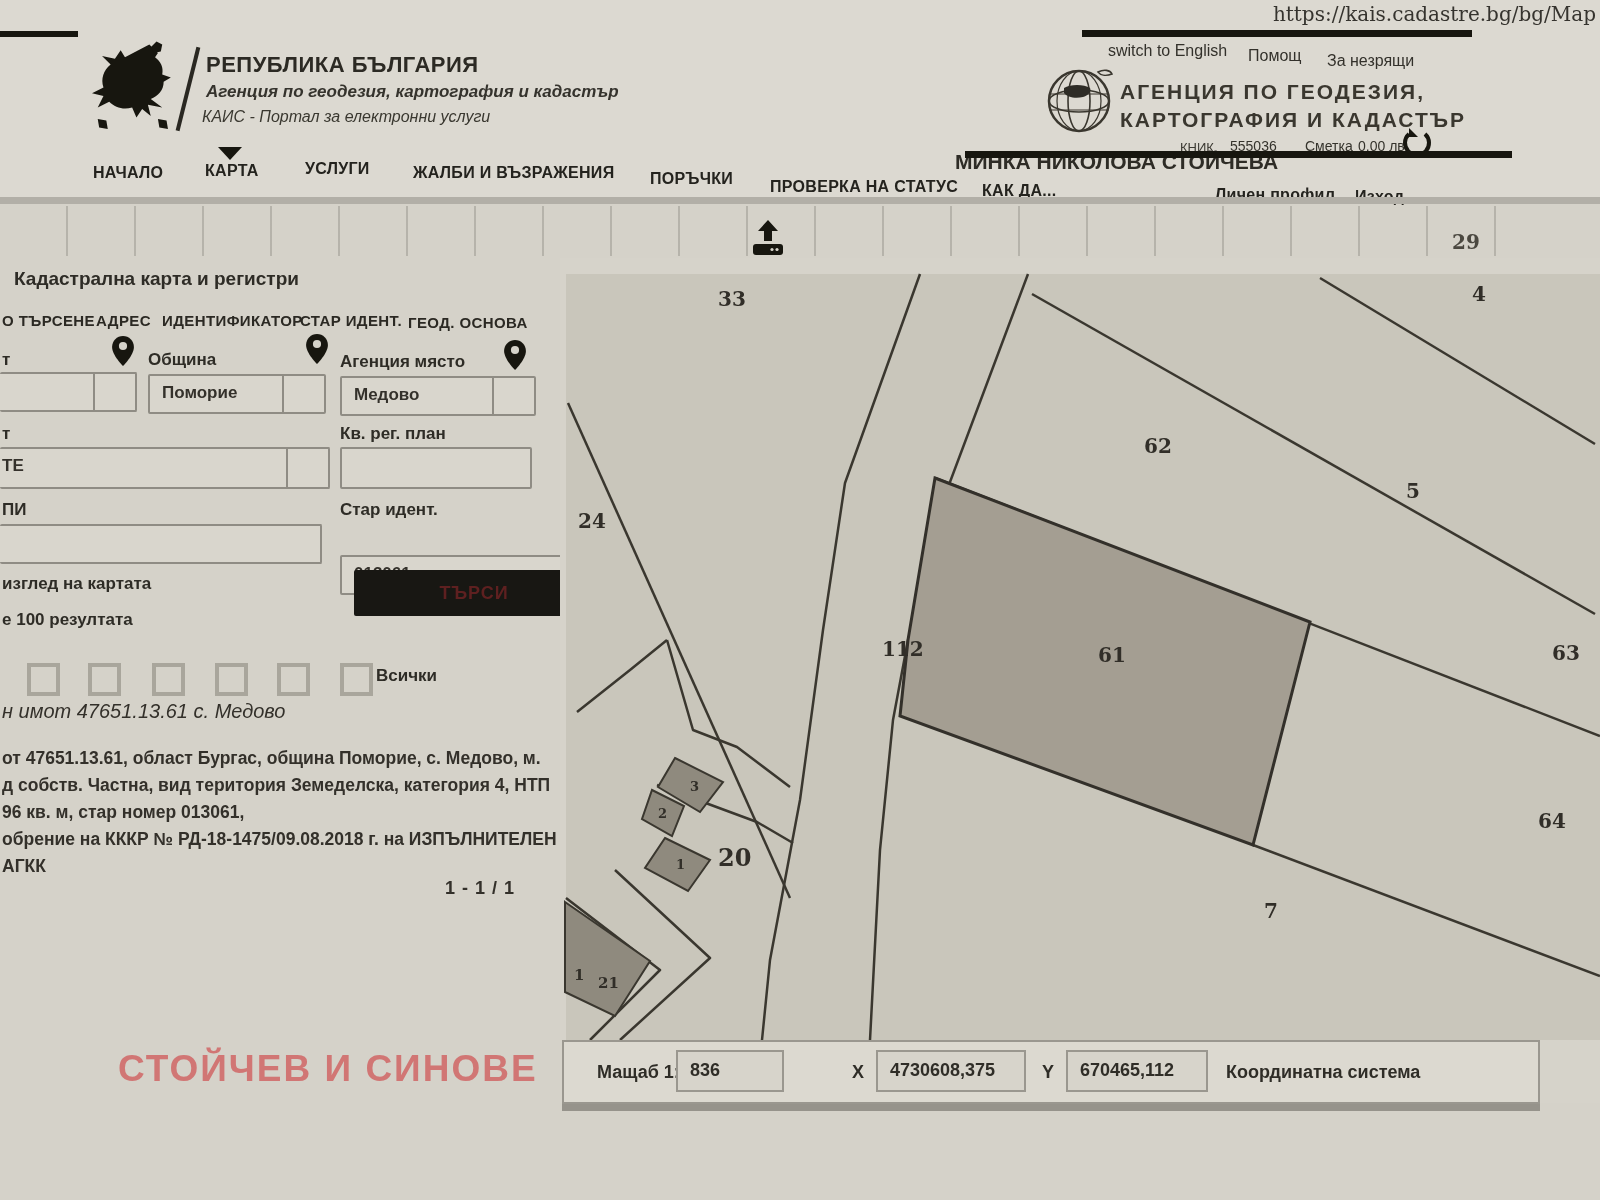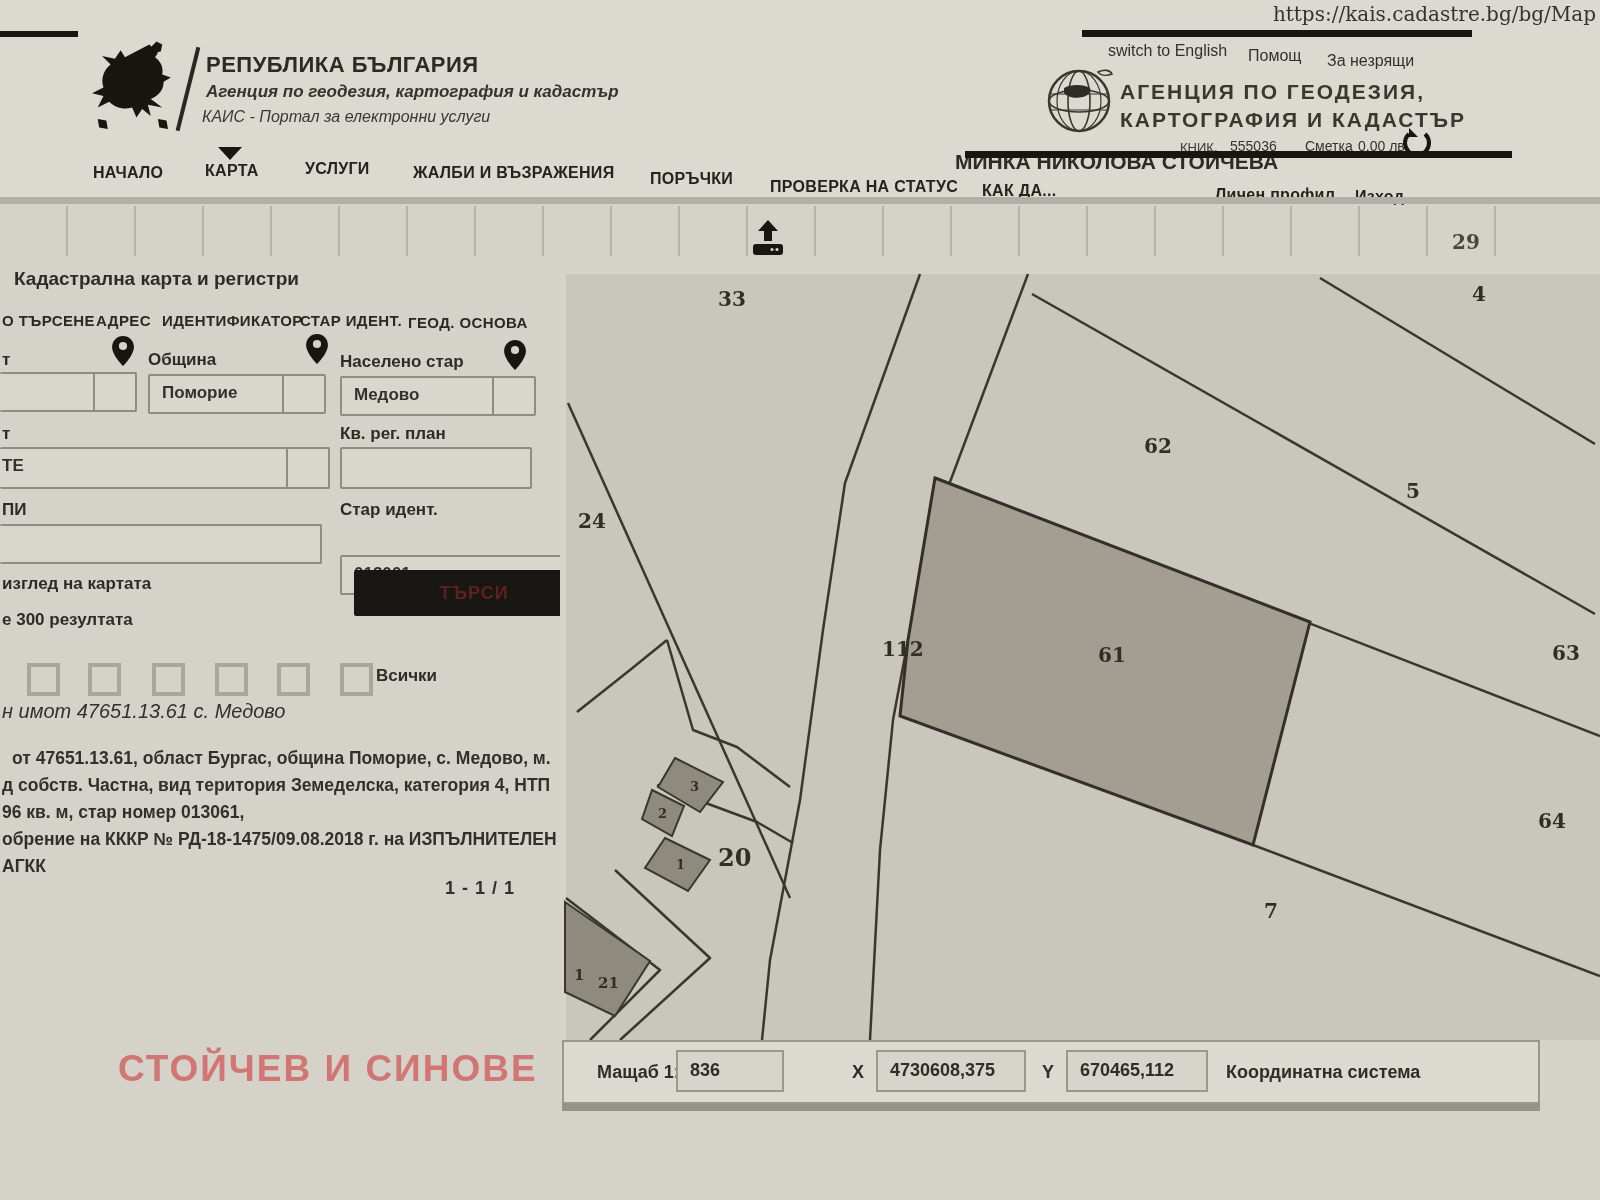--- a/index.html
+++ b/index.html
@@ -137,21 +137,21 @@
       <circle cx="12" cy="11" r="4.5" fill="#d5d2c9"></circle>
     </svg>
 </div>
 <div class="abs flabel" style="left:148px;top:350px;">Община</div>
 <div class="abs" style="left:306px;top:334px;cursor:pointer;">
   <svg width="22" height="30" viewBox="0 0 24 33">
       <path fill="#17160f" d="M12 0C5.4 0 0 5.4 0 12c0 9 12 21 12 21s12-12 12-21C24 5.4 18.6 0 12 0z"></path>
       <circle cx="12" cy="11" r="4.5" fill="#d5d2c9"></circle>
     </svg>
 </div>
-<div class="abs flabel" style="left:340px;top:352px;">Населено стар</div>
+<div class="abs flabel" style="left:340px;top:352px;">Агенция място</div>
 <div class="abs" style="left:504px;top:340px;cursor:pointer;">
   <svg width="22" height="30" viewBox="0 0 24 33">
       <path fill="#17160f" d="M12 0C5.4 0 0 5.4 0 12c0 9 12 21 12 21s12-12 12-21C24 5.4 18.6 0 12 0z"></path>
       <circle cx="12" cy="11" r="4.5" fill="#d5d2c9"></circle>
     </svg>
 </div>
 
 <div class="ibox" style="left:0;top:372px;width:137px;height:40px;border-left:none;">
     <span class="idiv"></span>
   </div>
@@ -176,32 +176,32 @@
 <div class="abs flabel" style="left:340px;top:500px;">Стар идент.</div>
 <div class="ibox" style="left:0;top:524px;width:322px;height:40px;border-left:none;"></div>
 <div class="ibox" style="left:340px;top:524px;width:226px;height:40px;margin-top:31px;">
   <span class="ival">013061</span>
 </div>
 
 <div class="abs flabel" style="left:2px;top:574px;">изглед на картата</div>
 <div class="searchbtn" style="left:354px;top:570px;width:200px;height:46px;padding-left:20px;">
   <span>ТЪРСИ</span>
 </div>
-<div class="abs flabel" style="left:2px;top:610px;">е 300 резултата</div>
+<div class="abs flabel" style="left:2px;top:610px;">е 100 резултата</div>
 
 <div class="cb" style="left:27px;top:663px;"></div>
 <div class="cb" style="left:88px;top:663px;"></div>
 <div class="cb" style="left:152px;top:663px;"></div>
 <div class="cb" style="left:215px;top:663px;"></div>
 <div class="cb" style="left:277px;top:663px;"></div>
 <div class="cb" style="left:340px;top:663px;"></div>
 <div class="abs flabel" style="left:376px;top:666px;">Всички</div>
 
 <div class="abs restitle" style="left:2px;top:700px;">н имот 47651.13.61 с. Медово</div>
-<div class="abs resline" style="left:2px;top:748px;margin-left:10px;">от 47651.13.61, област Бургас, община Поморие, с. Медово, м.</div>
+<div class="abs resline" style="left:2px;top:748px;">от 47651.13.61, област Бургас, община Поморие, с. Медово, м.</div>
 <div class="abs resline" style="left:2px;top:775px;">д собств. Частна, вид територия Земеделска, категория 4, НТП</div>
 <div class="abs resline" style="left:2px;top:802px;">96 кв. м, стар номер 013061,</div>
 <div class="abs resline" style="left:2px;top:829px;">
   <span>обрение на КККР № </span><span style="font-weight:bold;">РД-18-1475/09.08.2018 г.</span><span> на ИЗПЪЛНИТЕЛЕН</span>
 </div>
 <div class="abs resline" style="left:2px;top:856px;">АГКК</div>
 <div class="abs pag" style="left:445px;top:878px;">1 - 1 / 1</div>
 
 <div class="abs wm" style="left:118px;top:1048px;">СТОЙЧЕВ И СИНОВЕ</div>
 

